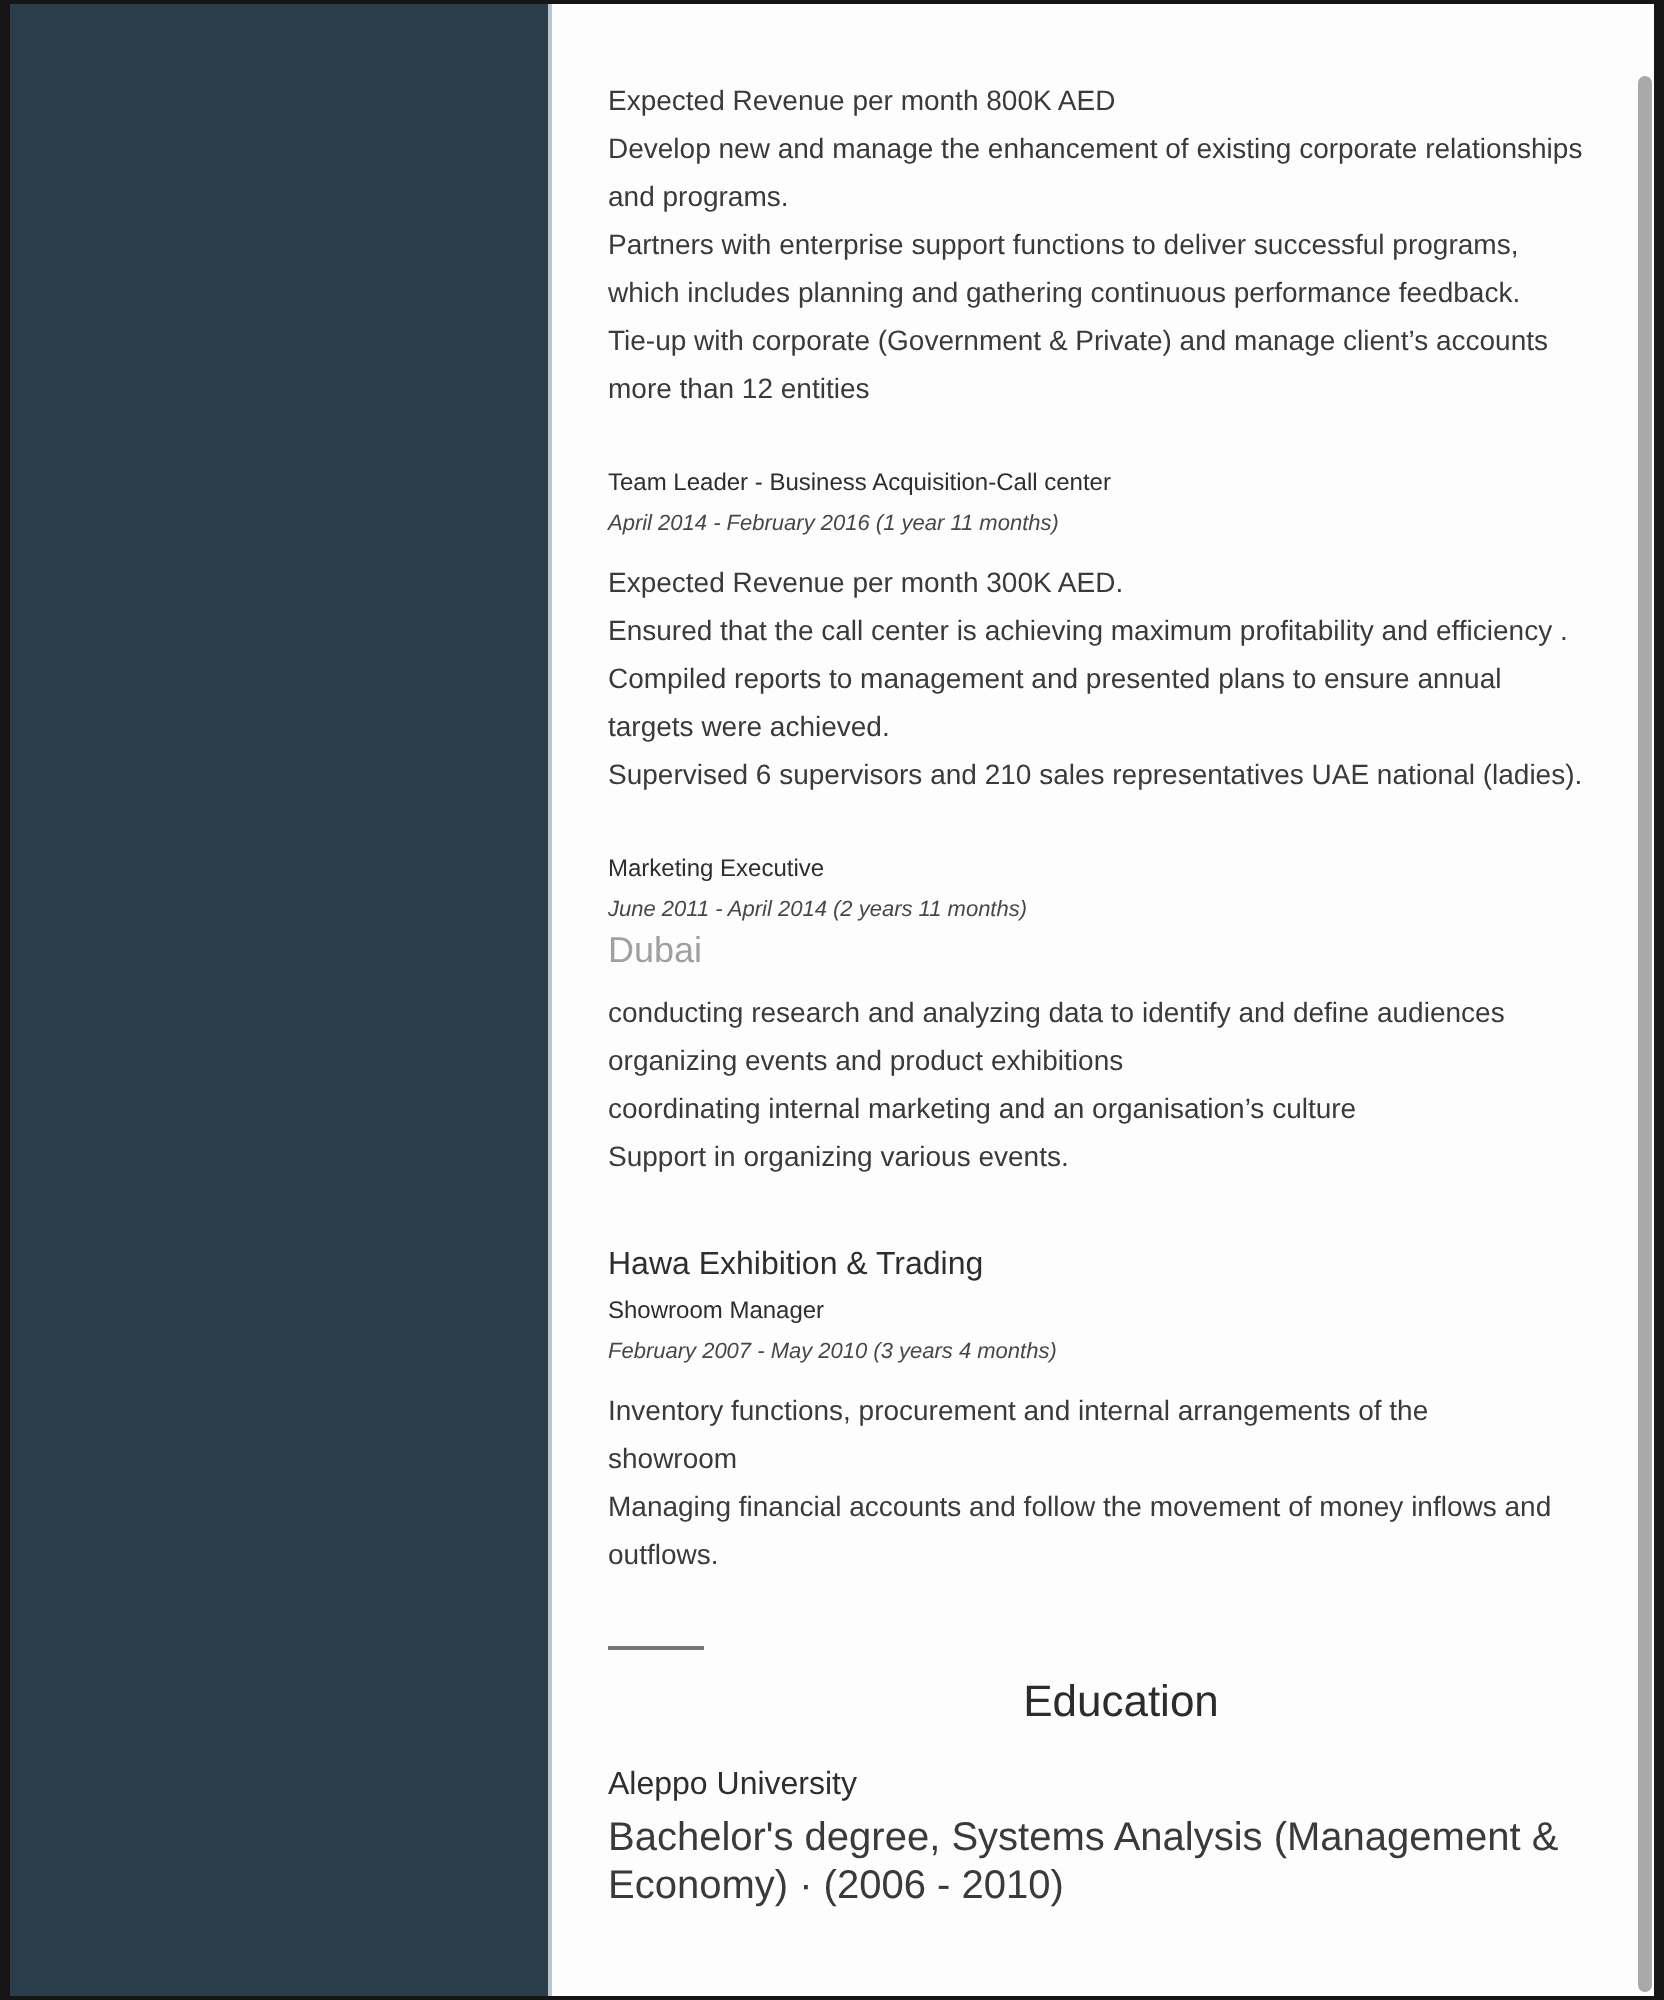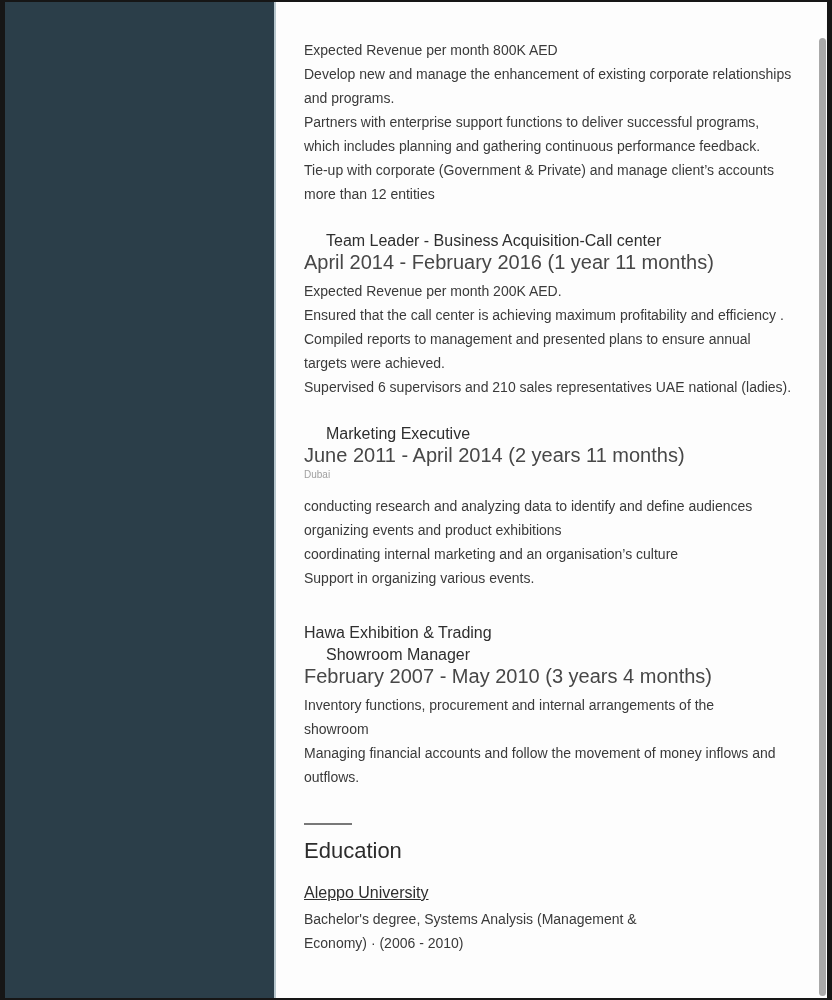--- a/index.html
+++ b/index.html
@@ -35,48 +35,49 @@
     font-size: 14px;
     line-height: 24px;
     overflow: hidden;
   }
   .para { white-space: pre-line; color: #3a3a3a; }
   .job { margin-top: 24px; }
   .job-company {
     font-size: 16px; line-height: 22px; color: #2e2e2e;
   }
   .job-title {
-    font-size: 16px; line-height: 22px; color: #2e2e2e; margin-left: 22px;
+    font-size: 12px; line-height: 22px; color: #2e2e2e;
   }
   .job-dates {
-    font-size: 20px; line-height: 20px; color: #474747;
+    font-size: 11px; line-height: 20px; color: #474747; font-style: italic;
   }
   .job-location {
-    font-size: 10px; line-height: 20px; color: #a0a0a0;
+    font-size: 18px; line-height: 20px; color: #a0a0a0;
   }
   .job-desc { margin-top: 7px; }
   .company-block { margin-top: 32px; }
   .edu-section { margin-top: 34px; }
   .section-divider {
     width: 48px; height: 0;
     border-top: 2px solid #787878;
   }
   .section-heading {
     margin-top: 12px;
     font-size: 22px; line-height: 28px;
     color: #2c2c2c;
+    text-align: center;
   }
   .school-name {
     margin-top: 17px;
-    font-size: 16px; line-height: 22px; color: #2e2e2e; text-decoration: underline;
+    font-size: 16px; line-height: 22px; color: #2e2e2e;
   }
   .degree-line {
     margin-top: 3px;
     white-space: pre-line;
-    font-size: 14px; line-height: 24px; color: #3a3a3a;
+    font-size: 20px; line-height: 24px; color: #3a3a3a;
   }
   .scrollbar-thumb {
     position: absolute;
     right: 6px; top: 38px; bottom: 4px;
     width: 7px;
     background: #a9a9a9;
     border-radius: 4px;
     z-index: 5;
   }
 </style>
@@ -97,21 +98,21 @@
         <div class="para">Partners with enterprise support functions to deliver successful programs,
 which includes planning and gathering continuous performance feedback.</div>
         <div class="para">Tie-up with corporate (Government &amp; Private) and manage client’s accounts
 more than 12 entities</div>
       </div>
 
       <div class="job">
         <div class="job-title">Team Leader - Business Acquisition-Call center</div>
         <div class="job-dates">April 2014 - February 2016 (1 year 11 months)</div>
         <div class="job-desc">
-          <div class="para">Expected Revenue per month 200K AED.</div>
+          <div class="para">Expected Revenue per month 300K AED.</div>
           <div class="para">Ensured that the call center is achieving maximum profitability and efficiency .</div>
           <div class="para">Compiled reports to management and presented plans to ensure annual
 targets were achieved.</div>
           <div class="para">Supervised 6 supervisors and 210 sales representatives UAE national (ladies).</div>
         </div>
       </div>
 
       <div class="job">
         <div class="job-title">Marketing Executive</div>
         <div class="job-dates">June 2011 - April 2014 (2 years 11 months)</div>

